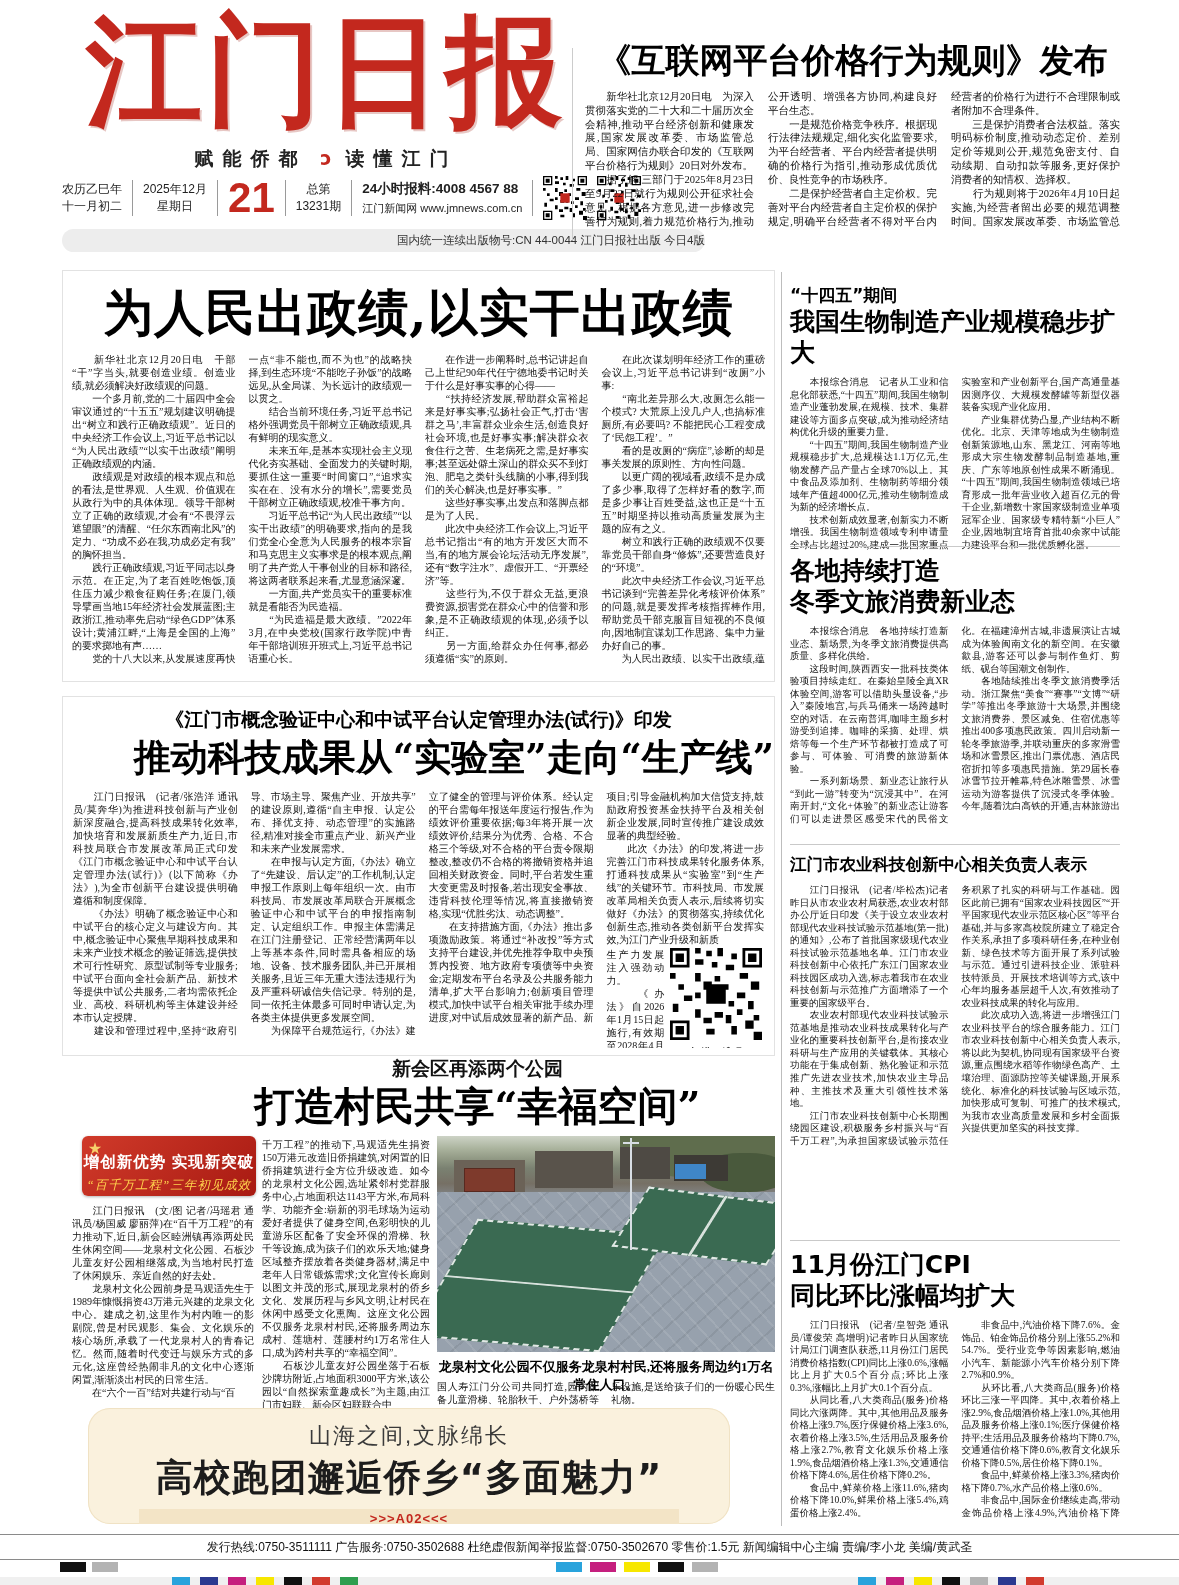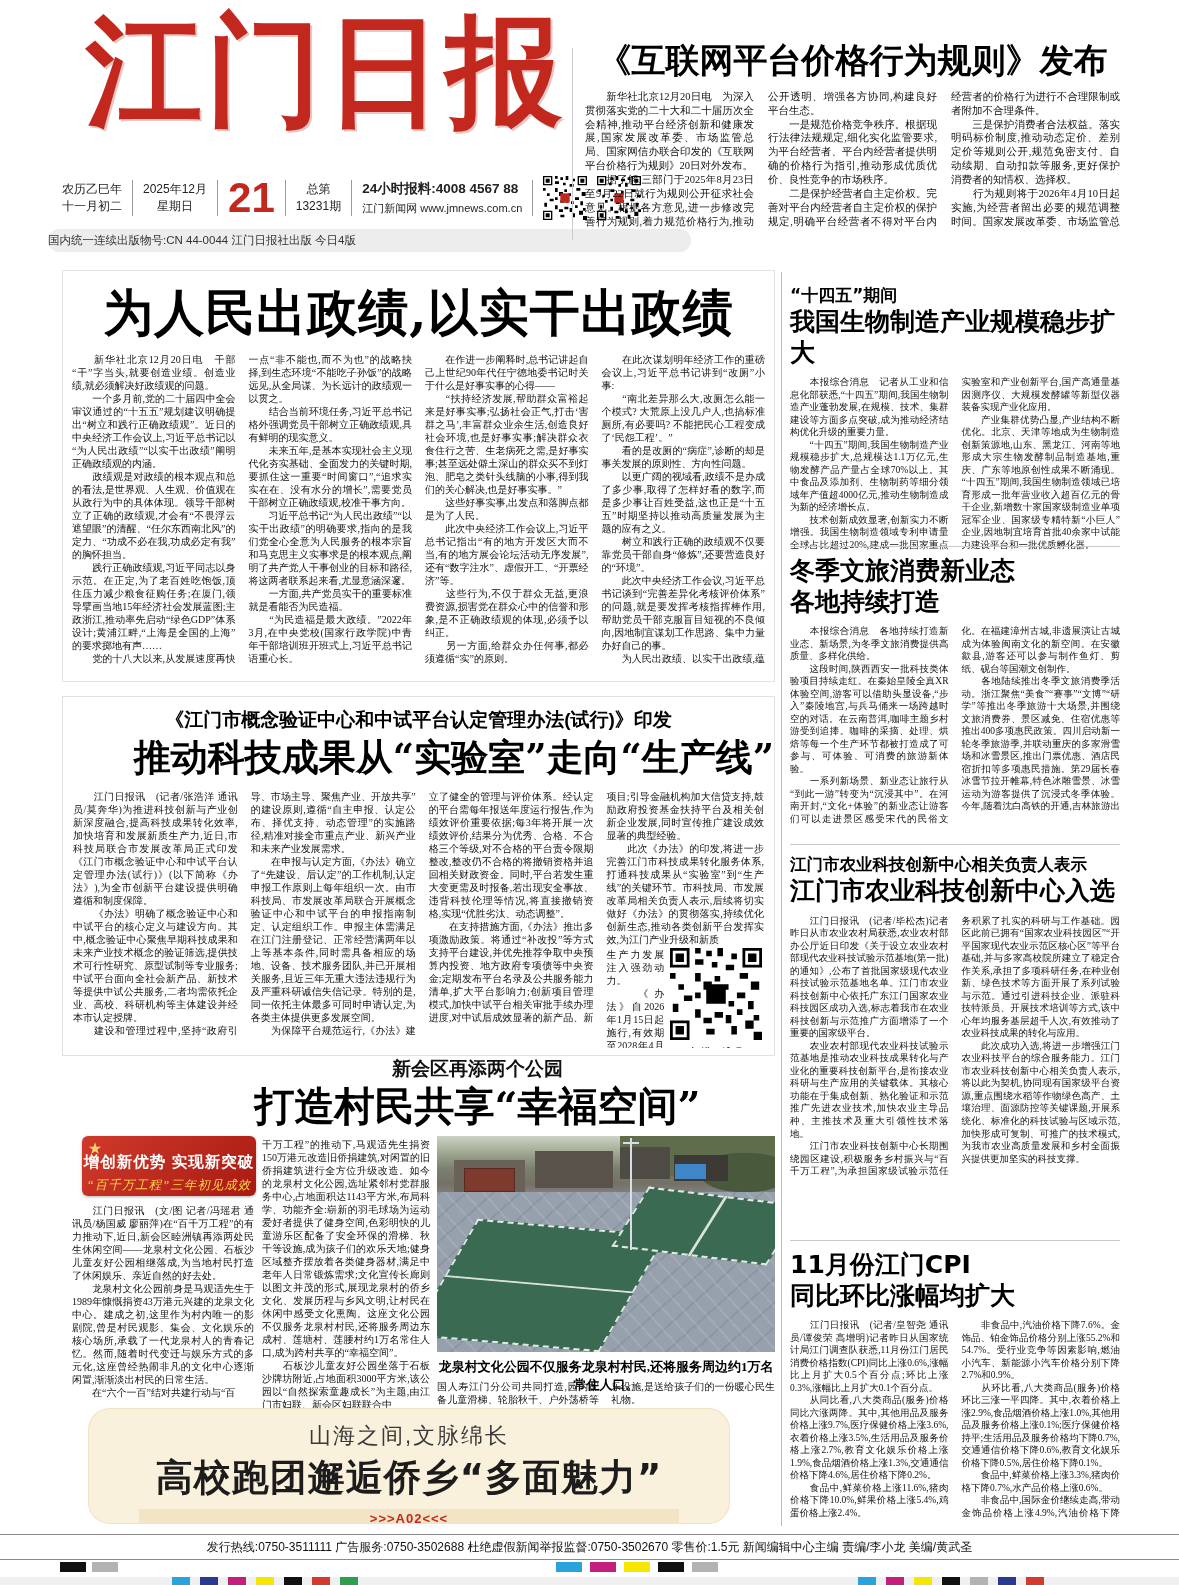--- a/index.html
+++ b/index.html
@@ -17,22 +17,22 @@
       font-size:19px;letter-spacing:9px;color:#222;font-weight:bold;}
   .tagline .mark{color:#c3281e;font-weight:900;letter-spacing:0;font-family:"DejaVu Sans",sans-serif;}
   .dateline{position:absolute;left:62px;top:174px;height:48px;display:flex;align-items:center;gap:10px;
       font-family:"Liberation Sans","DejaVu Sans",sans-serif;color:#222;}
   .vsep{width:1px;height:36px;background:#9a9a9a;}
   .two-line{font-size:12px;line-height:1.45;text-align:center;}
   .day-big{font-size:42px;font-weight:bold;color:#c3281e;line-height:1;}
   .contact-l1{font-size:13.5px;font-weight:bold;}
   .contact-l2{font-size:11px;margin-top:3px;}
   .qr{display:block;}
-  .pubbar{position:absolute;left:48px;top:229px;width:643px;height:23px;background:#ededed;
-      border-radius:12px;text-align:left;line-height:23px;font-size:11.5px;color:#333;
+  .pubbar{position:absolute;left:62px;top:229px;width:643px;height:23px;background:#ededed;
+      border-radius:12px;text-align:right;line-height:23px;font-size:11.5px;color:#333;
       font-family:"Liberation Sans",sans-serif;}
 
   
   .tr-vrule{position:absolute;left:572px;top:48px;width:1px;height:192px;background:#cccccc;}
   .tr-story{position:absolute;left:585px;top:40px;width:535px;}
   .tr-headline{font-family:"DejaVu Sans","Liberation Sans",sans-serif;font-weight:900;
       font-size:34px;line-height:1.2;text-align:center;color:#000;letter-spacing:0;}
   .tr-body{margin-top:9px;height:152px;column-count:3;column-gap:14px;
       font-size:10.5px;line-height:1.32;overflow:hidden;}
 
@@ -130,20 +130,25 @@
   .reg{position:absolute;top:0;width:26px;height:10px;}
   .bstrip{position:absolute;top:1577px;left:0;width:1179px;height:8px;background:#f0f0f0;}
   .bp{position:absolute;top:0;width:18px;height:8px;}
 </style>
 </head>
 <body>
 
 <div id="page">
 
   <div class="mast-title">江门日报</div>
+  <div class="tagline">
+    <span>赋能侨都</span>
+    <span class="mark">ɔ</span>
+    <span>读懂江门</span>
+  </div>
 
   <div class="dateline">
     <div class="two-line">
       <div>农历乙巳年</div>
       <div>十一月初二</div>
     </div>
     <div class="vsep"></div>
     <div class="two-line">
       <div>2025年12月</div>
       <div>星期日</div>
@@ -316,33 +321,32 @@
     <div class="rail-headline big">我国生物制造产业规模稳步扩大</div>
     <div class="rail-body prewrap justify" style="height:186px;">　　本报综合消息　记者从工业和信息化部获悉,“十四五”期间,我国生物制造产业蓬勃发展,在规模、技术、集群建设等方面多点突破,成为推动经济结构优化升级的重要力量。
 　　“十四五”期间,我国生物制造产业规模稳步扩大,总规模达1.1万亿元,生物发酵产品产量占全球70%以上。其中食品及添加剂、生物制药等细分领域年产值超4000亿元,推动生物制造成为新的经济增长点。
 　　技术创新成效显著,创新实力不断增强。我国生物制造领域专利申请量全球占比超过20%,建成一批国家重点实验室和产业创新平台,国产高通量基因测序仪、大规模发酵罐等新型仪器装备实现产业化应用。
 　　产业集群优势凸显,产业结构不断优化。北京、天津等地成为生物制造创新策源地,山东、黑龙江、河南等地形成大宗生物发酵制品制造基地,重庆、广东等地原创性成果不断涌现。“十四五”期间,我国生物制造领域已培育形成一批年营业收入超百亿元的骨干企业,新增数十家国家级制造业单项冠军企业、国家级专精特新“小巨人”企业,因地制宜培育首批40余家中试能力建设平台和一批优质孵化器。</div>
   </div>
   <div class="rail-div" style="top:546px;"></div>
 
   <div class="rail" style="top:556px;">
     <div class="rail-headline big">
+      <div>各地持续打造</div>
       <div>冬季文旅消费新业态</div>
-      <div>各地持续打造</div>
     </div>
     <div class="rail-body prewrap justify" style="height:212px;">　　本报综合消息　各地持续打造新业态、新场景,为冬季文旅消费提供高质量、多样化供给。
 　　这段时间,陕西西安一批科技类体验项目持续走红。在秦始皇陵全真XR体验空间,游客可以借助头显设备,“步入”秦陵地宫,与兵马俑来一场跨越时空的对话。在云南普洱,咖啡主题乡村游受到追捧。咖啡的采摘、处理、烘焙等每一个生产环节都被打造成了可参与、可体验、可消费的旅游新体验。
 　　一系列新场景、新业态让旅行从“到此一游”转变为“沉浸其中”。在河南开封,“文化+体验”的新业态让游客们可以走进景区感受宋代的民俗文化。在福建漳州古城,非遗展演让古城成为体验闽南文化的新空间。在安徽歙县,游客还可以参与制作鱼灯、剪纸、砚台等国潮文创制作。
 　　各地陆续推出冬季文旅消费季活动。浙江聚焦“美食”“赛事”“文博”“研学”等推出冬季旅游十大场景,并围绕文旅消费券、景区减免、住宿优惠等推出400多项惠民政策。四川启动新一轮冬季旅游季,并联动重庆的多家滑雪场和冰雪景区,推出门票优惠、酒店民宿折扣等多项惠民措施。第29届长春冰雪节拉开帷幕,特色冰雕雪景、冰雪运动为游客提供了沉浸式冬季体验。今年,随着沈白高铁的开通,吉林旅游出行更加便利,赏雾凇、游天池、体验查干湖冬捕,冬季文旅供给进一步丰富。</div>
   </div>
   <div class="rail-div" style="top:844px;"></div>
 
   <div class="rail" style="top:854px;">
     <div class="rail-kicker small">江门市农业科技创新中心相关负责人表示</div>
-    <div class="rail-headline big">江门市农业科技创新中心入选</div>
     <div class="rail-body prewrap justify" style="height:300px;">　　江门日报讯　(记者/毕松杰)记者昨日从市农业农村局获悉,农业农村部办公厅近日印发《关于设立农业农村部现代农业科技试验示范基地(第一批)的通知》,公布了首批国家级现代农业科技试验示范基地名单。江门市农业科技创新中心依托广东江门国家农业科技园区成功入选,标志着我市在农业科技创新与示范推广方面增添了一个重要的国家级平台。
 　　农业农村部现代农业科技试验示范基地是推动农业科技成果转化与产业化的重要科技创新平台,是衔接农业科研与生产应用的关键载体。其核心功能在于集成创新、熟化验证和示范推广先进农业技术,加快农业主导品种、主推技术及重大引领性技术落地。
 　　江门市农业科技创新中心长期围绕园区建设,积极服务乡村振兴与“百千万工程”,为承担国家级试验示范任务积累了扎实的科研与工作基础。园区此前已拥有“国家农业科技园区”“开平国家现代农业示范区核心区”等平台基础,并与多家高校院所建立了稳定合作关系,承担了多项科研任务,在种业创新、绿色技术等方面开展了系列试验与示范。通过引进科技企业、派驻科技特派员、开展技术培训等方式,该中心年均服务基层超千人次,有效推动了农业科技成果的转化与应用。
 　　此次成功入选,将进一步增强江门农业科技平台的综合服务能力。江门市农业科技创新中心相关负责人表示,将以此为契机,协同现有国家级平台资源,重点围绕水稻等作物绿色高产、土壤治理、面源防控等关键课题,开展系统化、标准化的科技试验与区域示范,加快形成可复制、可推广的技术模式,为我市农业高质量发展和乡村全面振兴提供更加坚实的科技支撑。</div>
   </div>
   <div class="rail-div" style="top:1240px;"></div>
 
   <div class="rail" style="top:1250px;">
     <div class="rail-headline big">
       <div>11月份江门CPI</div>

